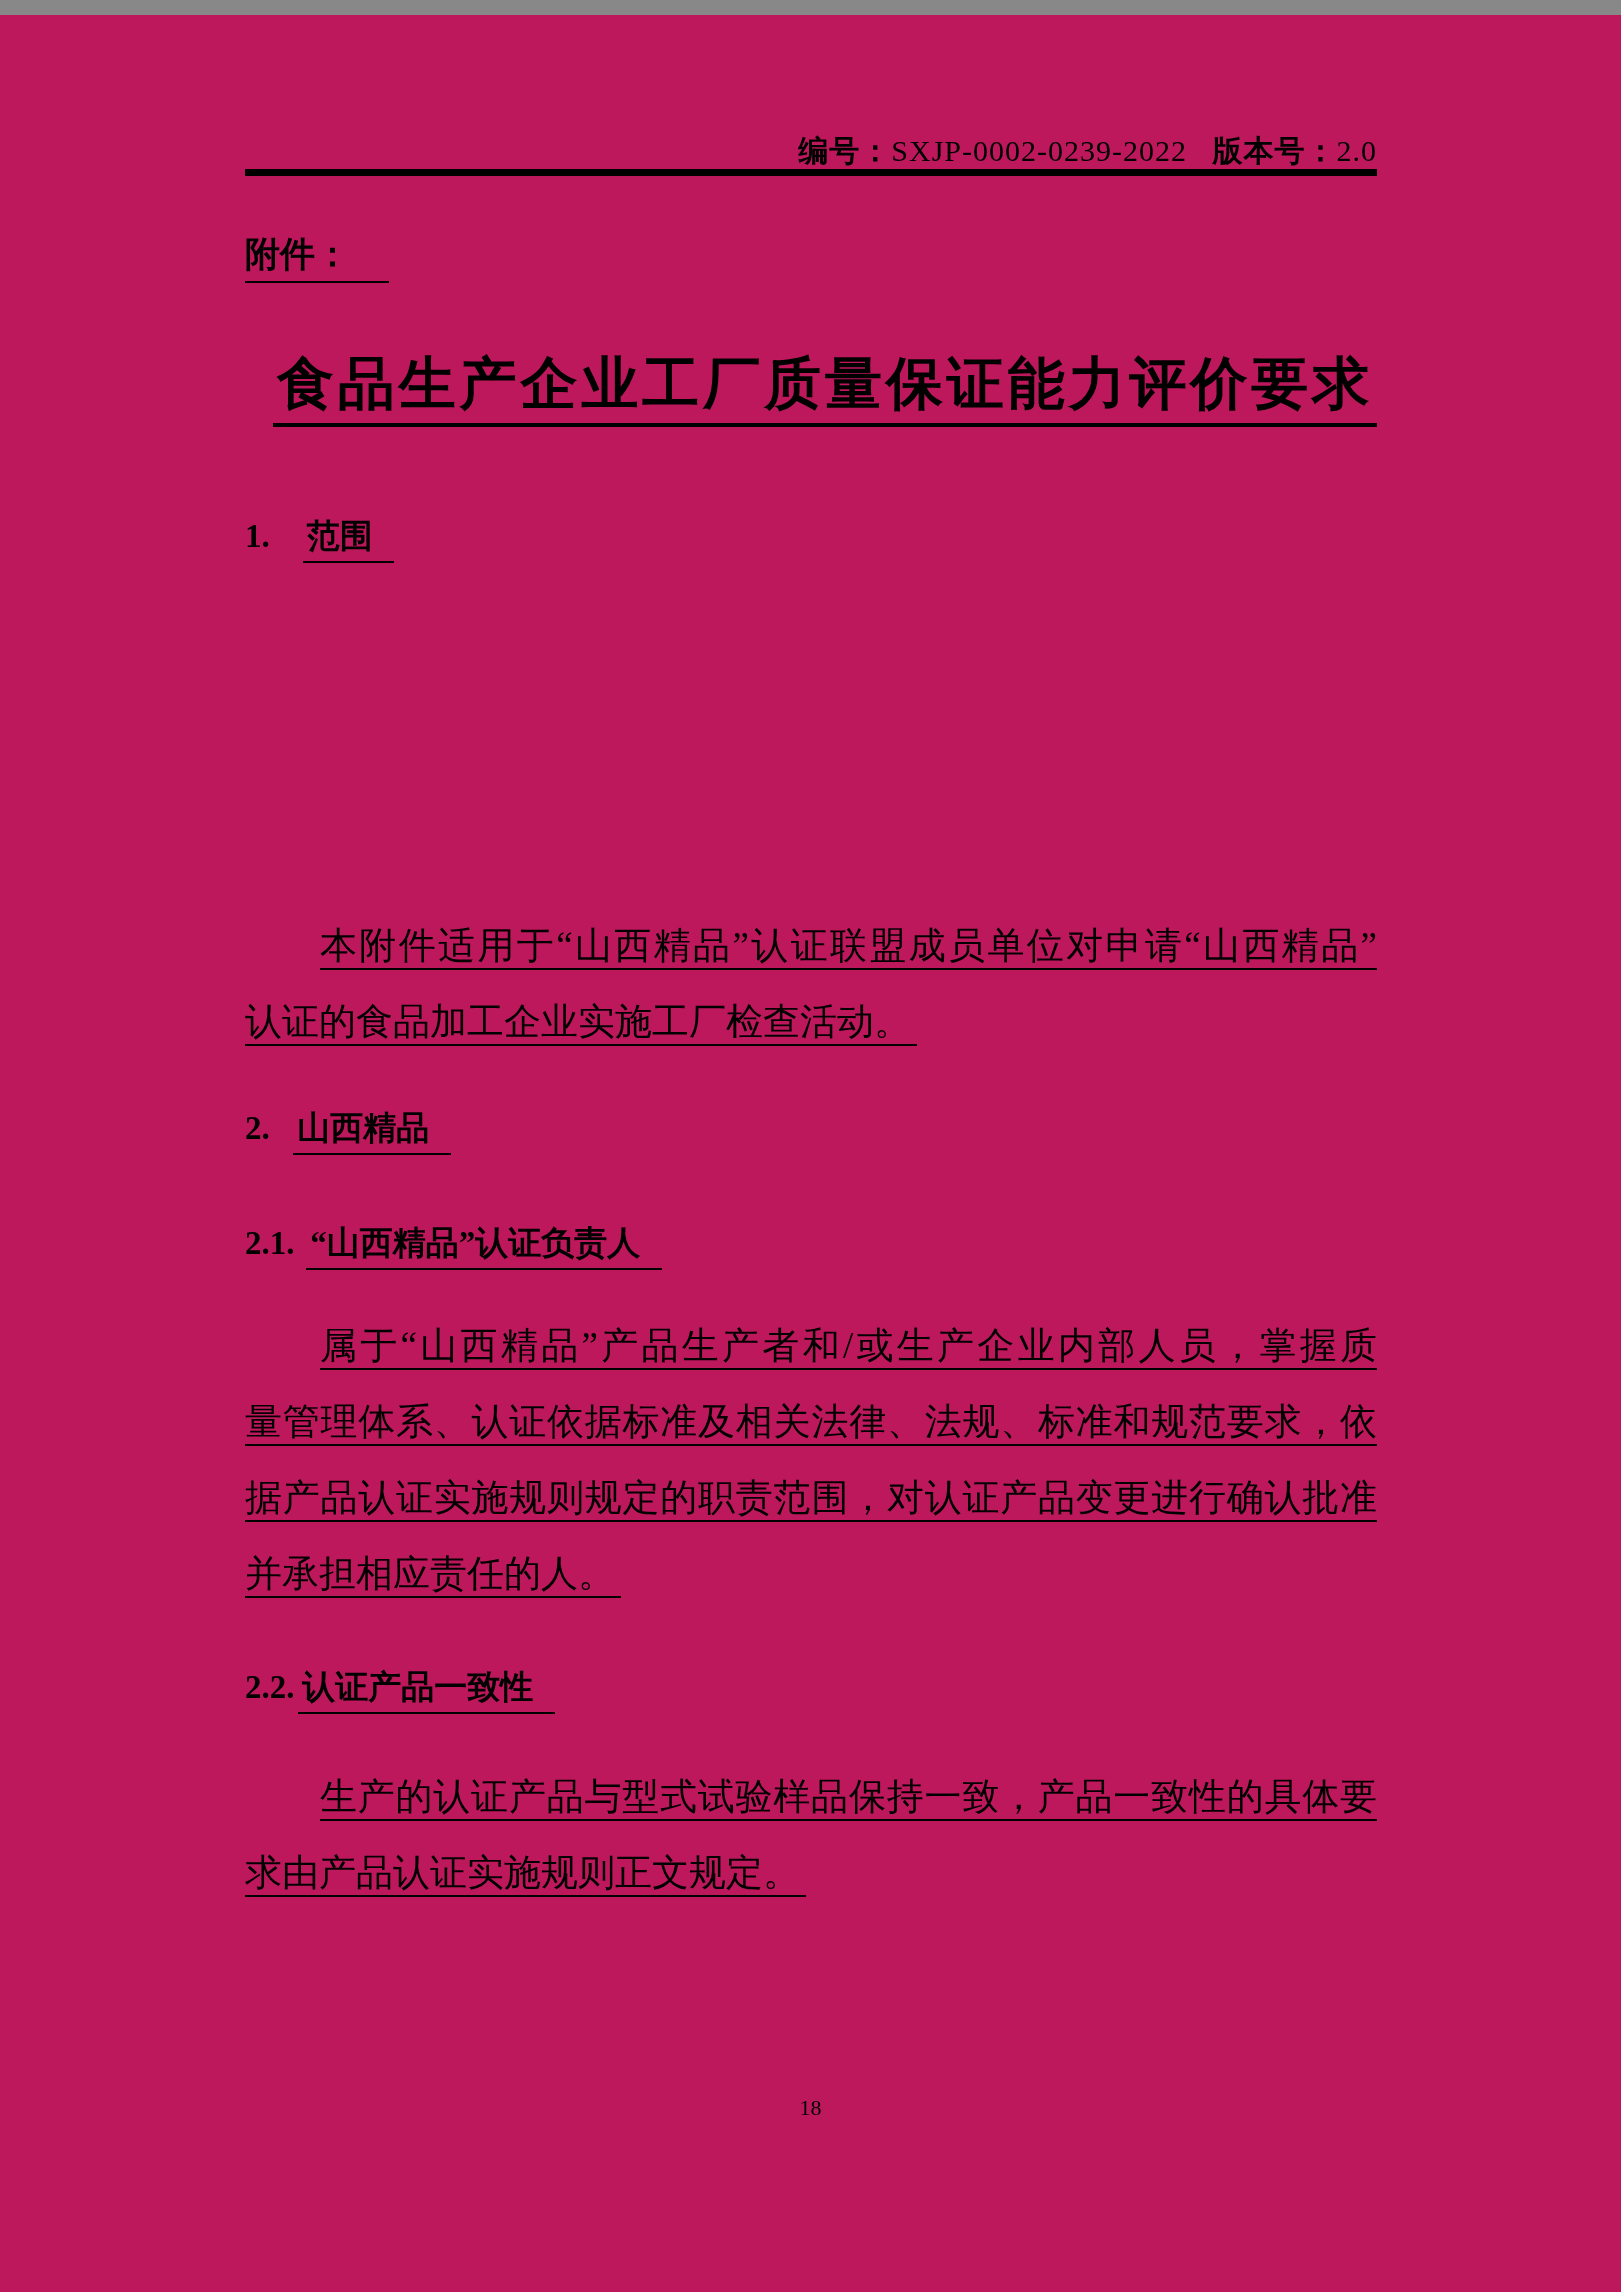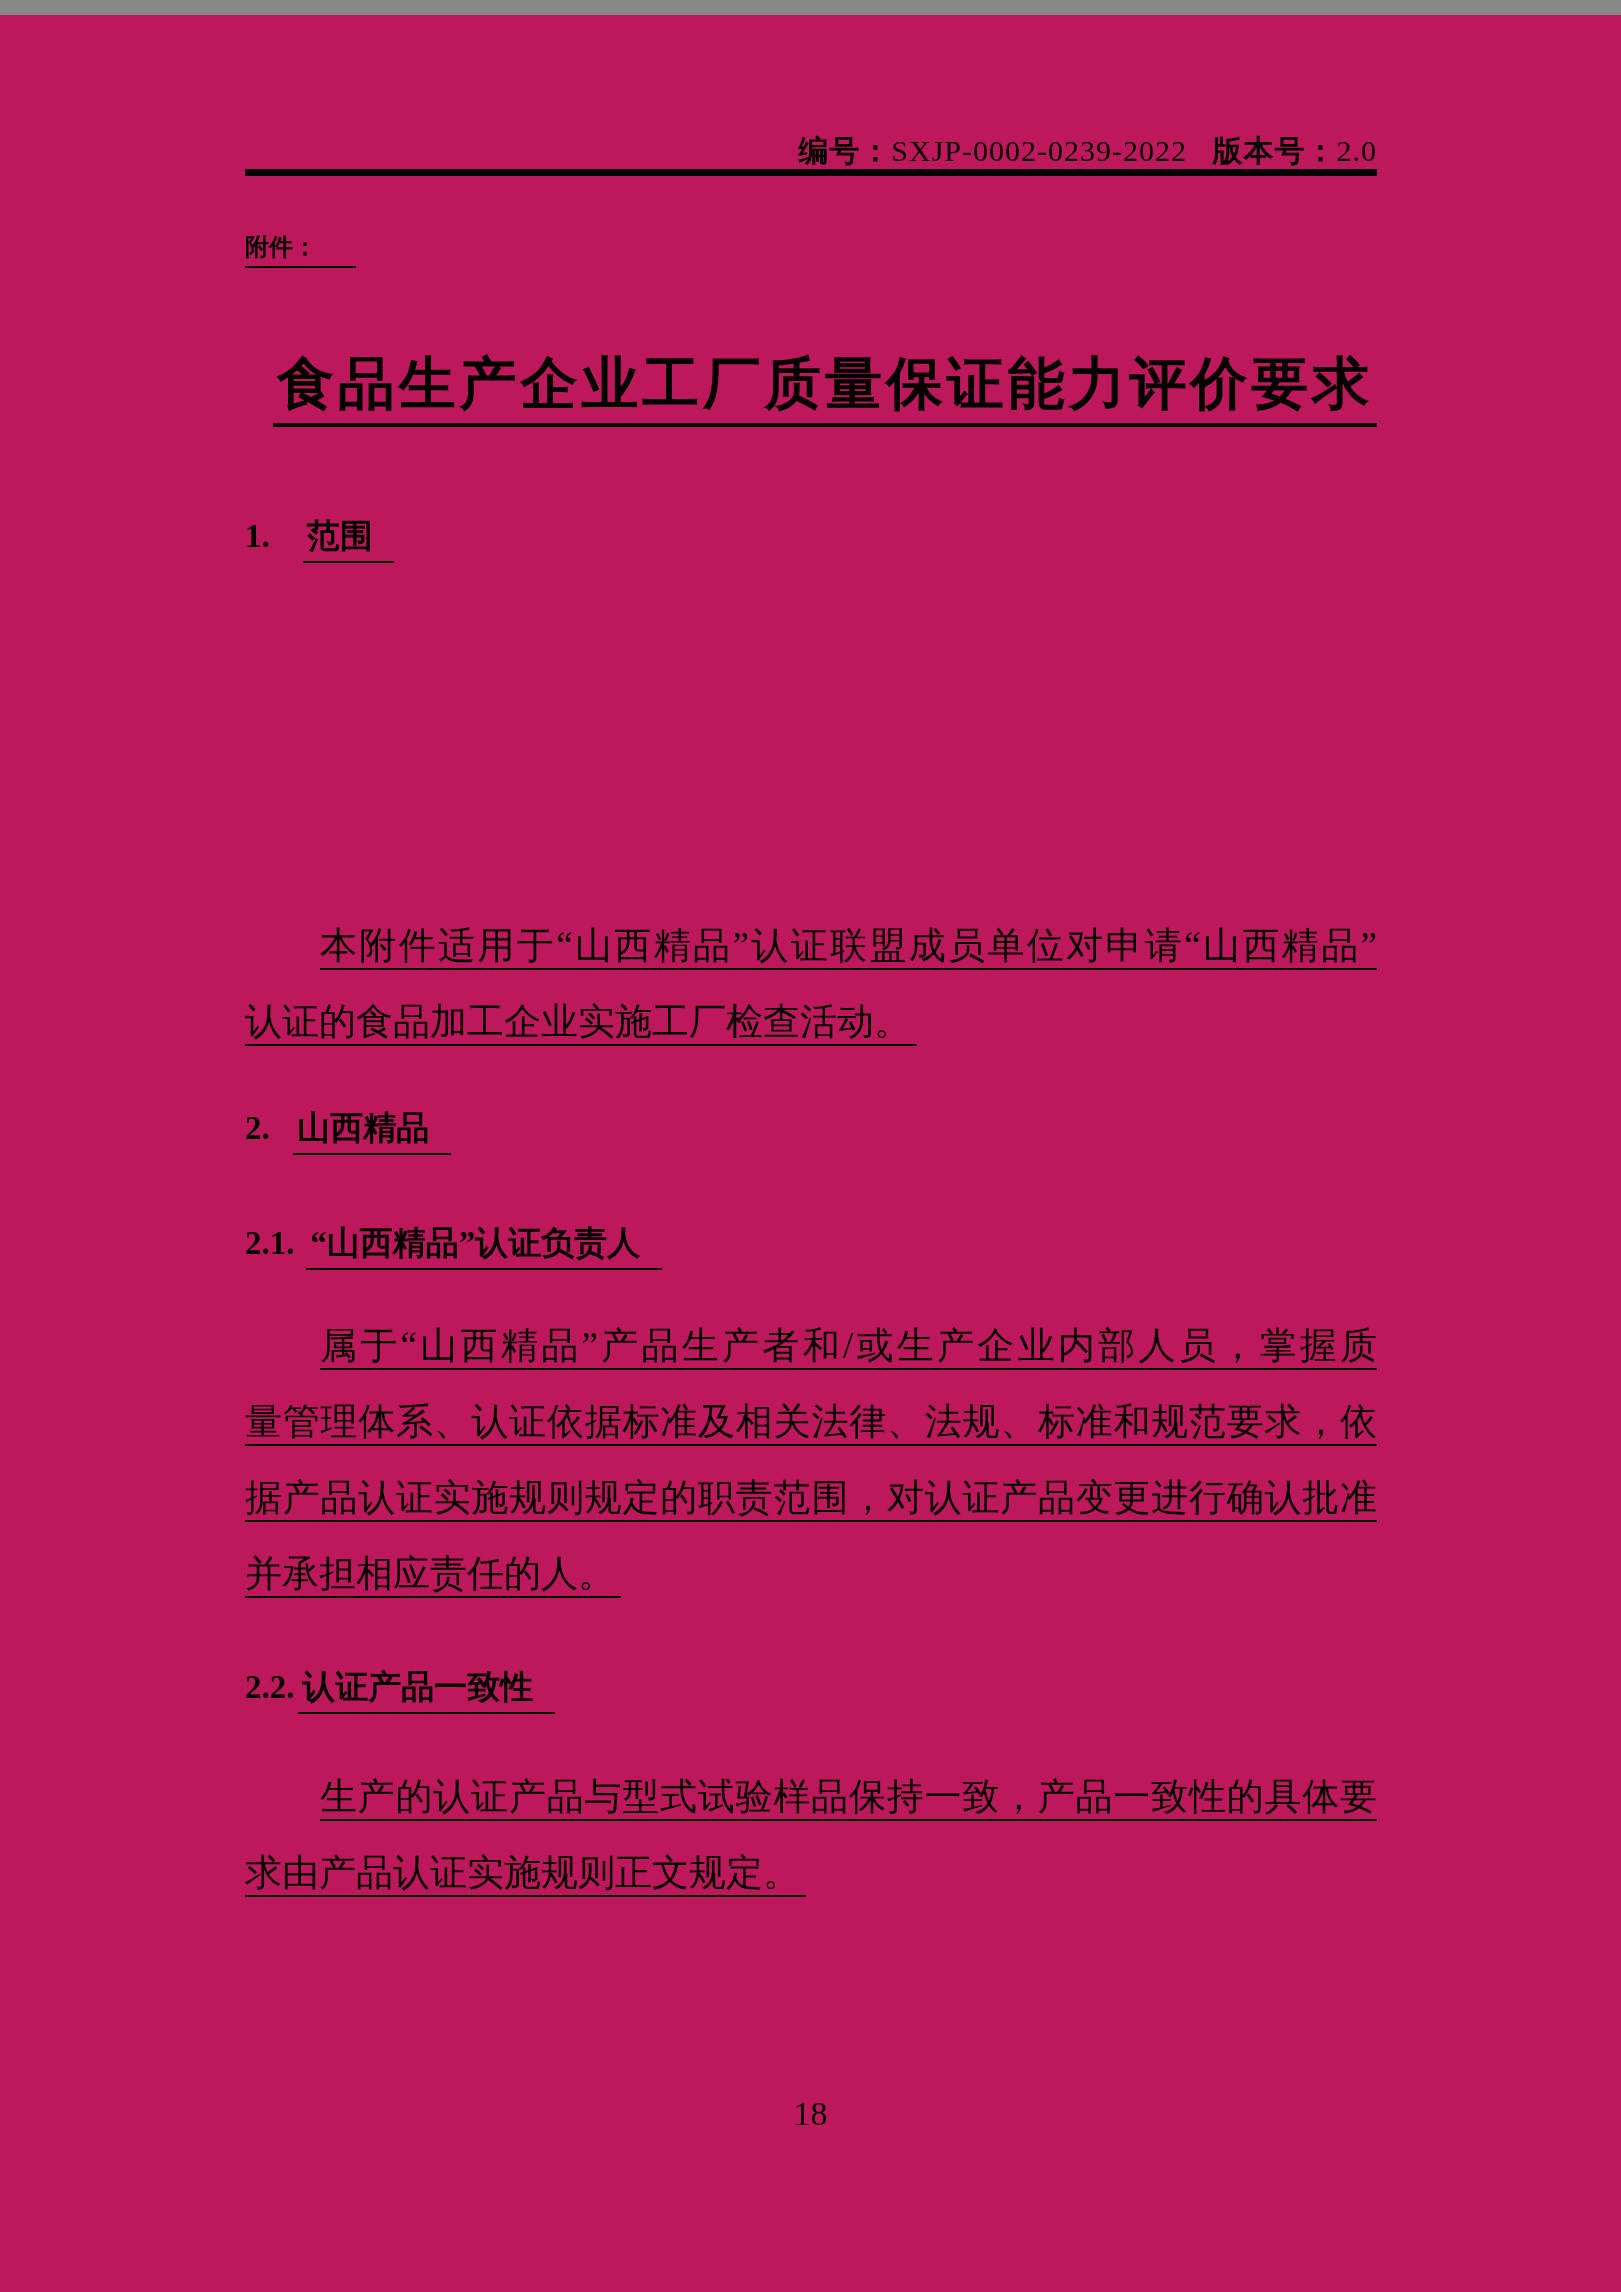--- a/index.html
+++ b/index.html
@@ -21,21 +21,21 @@
   .doc-header .lbl { font-weight:bold; }
   .doc-header .ver-lbl { margin-left:25.5px; }
   .head-rule {
     position:absolute; top:154px; left:245px; width:1132px; height:6.9px;
     background:#000;
   }
 
   
   .attachment {
     position:absolute; top:216px; left:245px;
-    font-size:24px; font-weight:bold;
+    font-size:35px; font-weight:bold;
   }
   .attachment .u {
     display:inline-block; border-bottom:2.9px solid #000;
     padding:0 39px 2.9px 0;
   }
 
   
   .doc-title {
     position:absolute; top:333px; left:245px; width:1132px;
     text-align:right; font-size:57px; font-weight:bold;
@@ -72,21 +72,21 @@
     text-align:justify; text-align-last:justify;
   }
   .pline span.fl.ind {         
     left:75px; width:calc(100% - 75px);
   }
   .pline span.sl { white-space:nowrap; padding-right:5.9px; } 
 
   
   .page-number {
     position:absolute; top:2080px; left:0; width:100%;
-    text-align:center; font-size:34px;
+    text-align:center; font-size:22px;
   }
 </style>
 </head>
 <body>
 
 <div class="page">
 
   <div class="doc-header">
     <span class="lbl">编号：</span><span>SXJP-0002-0239-2022</span><span class="lbl ver-lbl">版本号：</span><span>2.0</span>
   </div>

